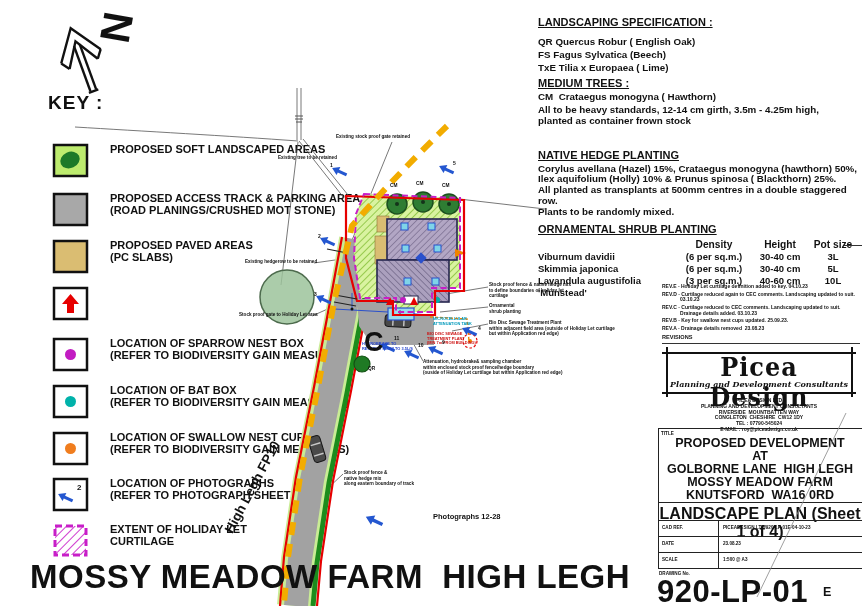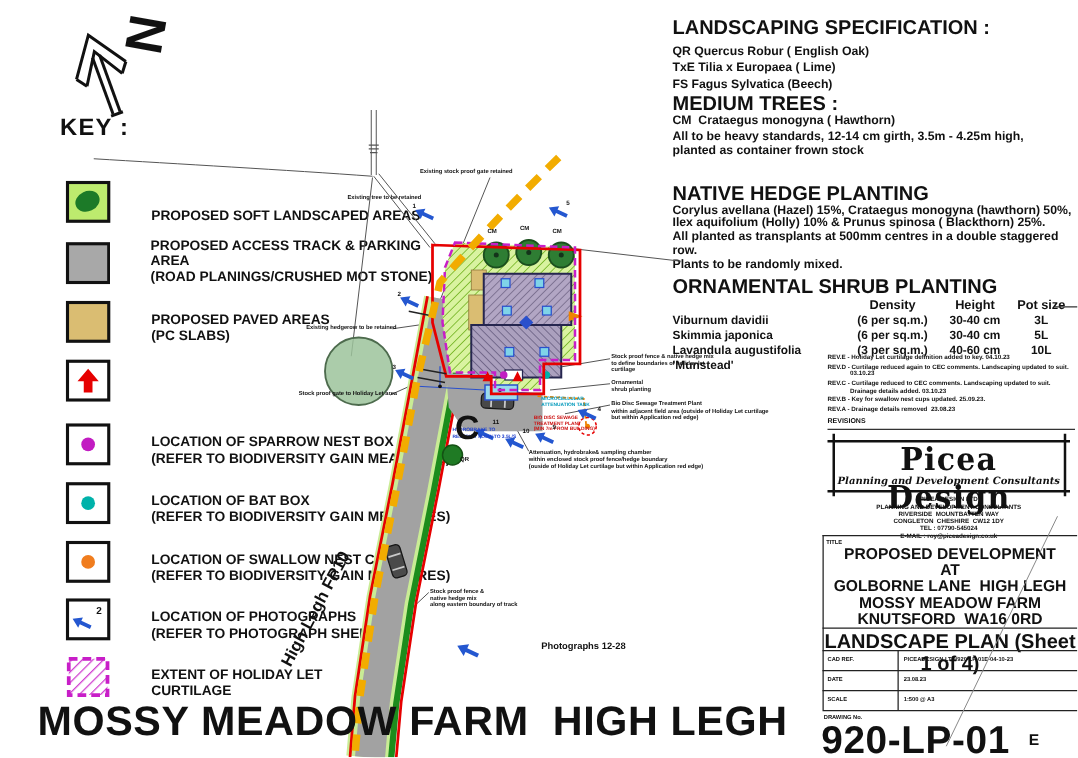--- a/index.html
+++ b/index.html
@@ -1,25 +1,25 @@
 <!DOCTYPE html>
 <html><head>
 <meta charset="utf-8">
 <style>
   html,body{margin:0;padding:0;background:#fff;}
   #sheet{position:relative;width:862px;height:606px;background:#fff;overflow:hidden;
          font-family:"Liberation Sans",sans-serif;color:#111;}
   .abs{position:absolute;}
   
   #key-title{position:absolute;left:48px;top:92px;font-size:19px;font-weight:900;letter-spacing:1px;}
-  .key-item{position:absolute;left:52px;width:315px;height:36px;display:flex;align-items:flex-end;gap:32px;}
+  .key-item{position:absolute;left:52px;width:315px;height:36px;display:flex;align-items:flex-start;gap:21px;}
   .key-item .lbl{font-size:11px;font-weight:bold;line-height:1.12;white-space:pre-line;}
   
   #spec{position:absolute;left:538px;top:16px;width:322px;font-weight:bold;}
-  #spec .h{font-size:16px;font-weight:bold;line-height:13px;}
+  #spec .h{font-size:11px;font-weight:bold;line-height:13px;text-decoration:underline;}
   #spec .ln{font-size:9.8px;line-height:13px;white-space:pre;}
   #spec .blk{font-size:9.8px;line-height:10.8px;white-space:pre-line;}
   .shrub-table{display:grid;grid-template-columns:140px 72px 60px 46px;font-size:9.5px;line-height:12px;position:relative;}
   .shrub-table .c{text-align:center;}
   .shrub-table .hd{font-size:10.2px;}
   #pot-dash{position:absolute;right:-6px;top:6px;width:22px;border-top:1px solid #333;}
   
   #revisions{position:absolute;left:662px;top:284px;width:198px;}
   #revisions .rev{font-size:5px;line-height:5.9px;font-weight:bold;white-space:pre;margin-bottom:1.6px;}
   #revisions .revlbl{font-size:5.6px;font-weight:bold;margin-top:2px;}
@@ -284,22 +284,22 @@
     <svg width="37" height="35">
       <rect x="3" y="3" width="31" height="29" fill="url(#keyHatchM)" stroke="#c81ec8" stroke-width="3" stroke-dasharray="7 4"></rect>
     </svg>
     <div class="lbl">EXTENT OF HOLIDAY LET
 CURTILAGE</div>
   </div>
 
   <div id="spec">
     <div class="h" style="margin-bottom:6px">LANDSCAPING SPECIFICATION :</div>
     <div class="ln">QR Quercus Robur ( English Oak)</div>
+    <div class="ln">FS Fagus Sylvatica (Beech)</div>
     <div class="ln">TxE Tilia x Europaea ( Lime)</div>
-    <div class="ln">FS Fagus Sylvatica (Beech)</div>
     <div class="h" style="margin-top:3px">MEDIUM TREES :</div>
     <div class="ln">CM  Crataegus monogyna ( Hawthorn)</div>
     <div class="blk" style="margin-top:2px">All to be heavy standards, 12-14 cm girth, 3.5m - 4.25m high,
 planted as container frown stock</div>
     <div class="h" style="margin-top:22px;margin-bottom:2px">NATIVE HEDGE PLANTING</div>
     <div class="blk">Corylus avellana (Hazel) 15%, Crataegus monogyna (hawthorn) 50%,
 Ilex aquifolium (Holly) 10% &amp; Prunus spinosa ( Blackthorn) 25%.
 All planted as transplants at 500mm centres in a double staggered row.
 Plants to be randomly mixed.</div>
     <div class="h" style="margin-top:5px;margin-bottom:3px">ORNAMENTAL SHRUB PLANTING</div>

